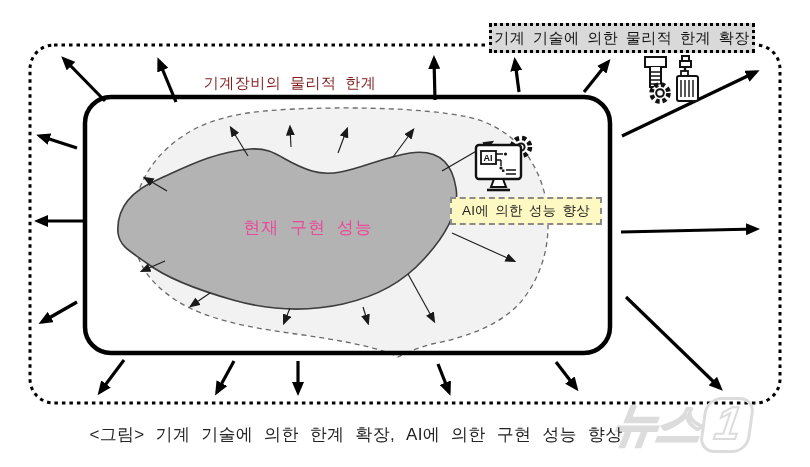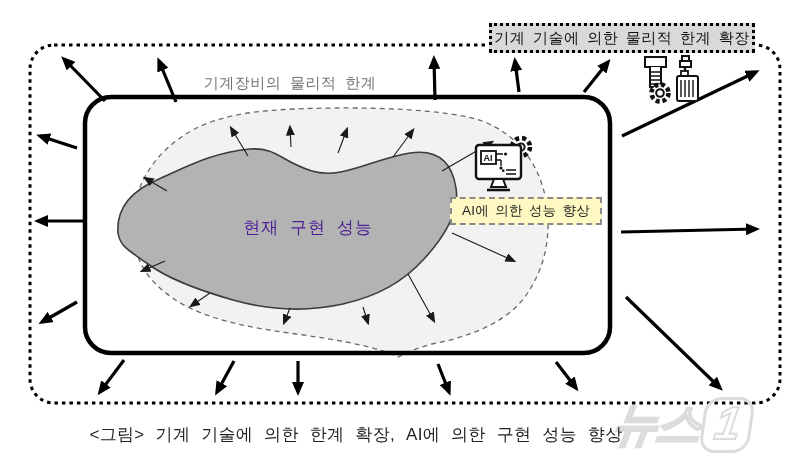--- a/index.html
+++ b/index.html
@@ -1,23 +1,23 @@
 <!DOCTYPE html>
 <html><head>
 <meta charset="utf-8">
 <style>
   html,body{margin:0;padding:0;background:#fff;}
   #canvas{
     position:relative;width:810px;height:467px;background:#ffffff;
     font-family:"Liberation Sans","DejaVu Sans",sans-serif;overflow:hidden;
   }
   #shapes{position:absolute;left:0;top:0;}
-  .lbl{position:absolute;color:#737373;white-space:nowrap;}
+  .lbl{position:absolute;color:#7f1d1d;white-space:nowrap;}
   .machine-limit-lbl{left:190px;top:74px;width:200px;text-align:center;font-size:15px;letter-spacing:.5px;word-spacing:4px;}
-  .core-lbl{left:228px;top:216px;width:160px;text-align:center;font-size:17px;letter-spacing:1px;word-spacing:5px;color:#4c1d95;}
+  .core-lbl{left:228px;top:216px;width:160px;text-align:center;font-size:17px;letter-spacing:1px;word-spacing:5px;color:#ec4899;}
   .outer-expand-box{
     position:absolute;left:489px;top:23px;width:266px;height:30px;
     background:#d9d9d9;border:3px dotted #000;display:flex;align-items:center;justify-content:center;
     font-size:15px;letter-spacing:.5px;word-spacing:3px;color:#111;box-sizing:border-box;
   }
   .ai-box{
     position:absolute;left:450px;top:197px;width:152px;height:28px;
     background:#fef9c3;border:2px dashed #8a8a8a;display:flex;align-items:center;justify-content:center;
     font-size:13.5px;letter-spacing:.3px;word-spacing:2px;color:#222;box-sizing:border-box;
   }

